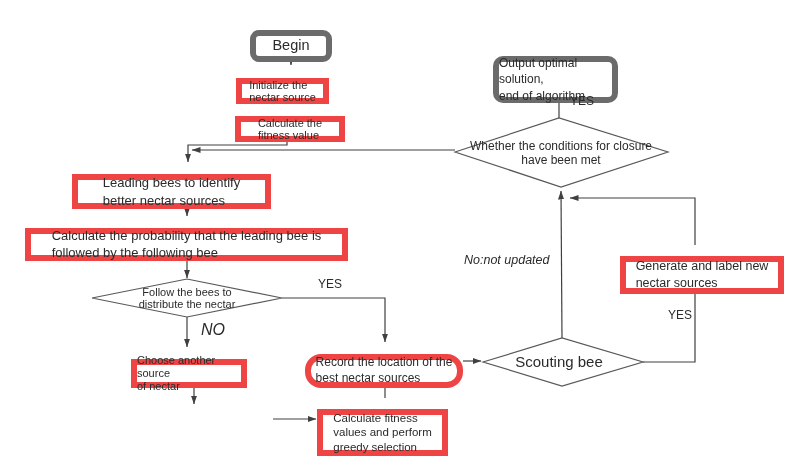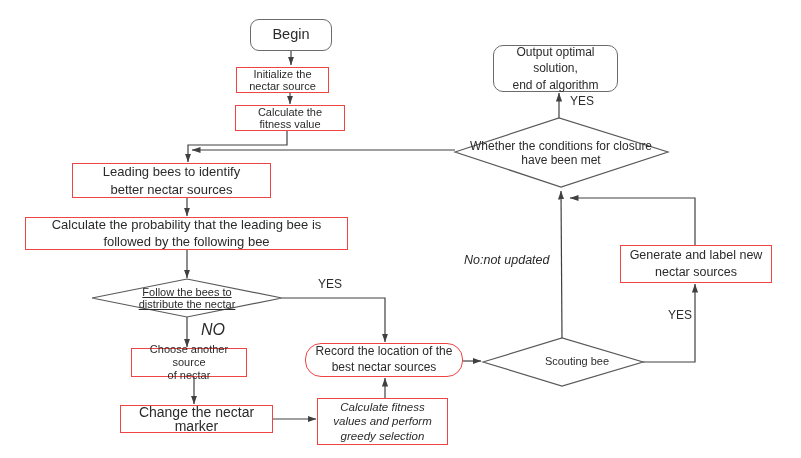--- a/index.html
+++ b/index.html
@@ -8,26 +8,27 @@
     width:801px;height:458px;
     background:#ffffff;
     font-family:"Liberation Sans", sans-serif;
     color:#2b2b2b;
     overflow:hidden;
   }
   .stage svg{position:absolute;left:0;top:0;}
   .node{
     position:absolute;
     display:flex;align-items:center;justify-content:center;
-    text-align:center;
+    text-align:left;
     background:#ffffff;
-    border:1px solid #ef4444;
+    border:6px solid #ef4444;
     white-space:pre-line;
     line-height:1.2;
     box-sizing:border-box;
+    margin-top:11px;
   }
   .rounded{border-radius:9px;border-color:#6b6b6b;}
   .dtext{
     position:absolute;
     display:flex;align-items:center;justify-content:center;
     text-align:center;
     white-space:pre-line;
     line-height:1.2;
     background:transparent;
   }
@@ -38,25 +39,25 @@
   }
   
   #n-begin{left:250px;top:19px;width:82px;height:32px;font-size:14.5px;}
   #n-init{left:236px;top:67px;width:93px;height:26px;font-size:11px;line-height:1.1;}
   #n-calcfit{left:235px;top:105px;width:110px;height:26px;font-size:11px;line-height:1.1;}
   #n-leading{left:72px;top:163px;width:199px;height:35px;font-size:13px;line-height:1.35;}
   #n-prob{left:25px;top:217px;width:323px;height:33px;font-size:13px;line-height:1.25;}
   #n-choose{left:131px;top:348px;width:116px;height:29px;font-size:11px;line-height:1.2;}
   #n-change{left:120px;top:405px;width:153px;height:28px;font-size:14px;line-height:1.0;}
   #n-record{left:305px;top:343px;width:158px;height:34px;font-size:12px;line-height:1.3;border-radius:16px;}
-  #n-greedy{left:317px;top:398px;width:131px;height:47px;font-size:11.5px;line-height:1.25;font-style:italic;}
-  #n-generate{left:620px;top:245px;width:152px;height:38px;font-size:12.5px;line-height:1.35;}
+  #n-greedy{left:317px;top:398px;width:131px;height:47px;font-size:11.5px;line-height:1.25;}
+  #n-generate{left:620px;top:245px;width:164px;height:38px;font-size:12.5px;line-height:1.35;}
   #n-output{left:493px;top:45px;width:125px;height:47px;font-size:12px;line-height:1.35;border-radius:10px;}
-  #t-follow{left:107px;top:286px;width:160px;height:24px;font-size:11px;line-height:1.1;text-decoration:underline;}
-  #t-scout{left:497px;top:353px;width:160px;height:18px;font-size:11px;}
+  #t-follow{left:107px;top:286px;width:160px;height:24px;font-size:11px;line-height:1.1;}
+  #t-scout{left:479px;top:353px;width:160px;height:18px;font-size:15px;}
   #t-closure{left:441px;top:139px;width:240px;height:28px;font-size:12px;line-height:1.2;}
   #l-no{left:201px;top:321px;font-size:16px;font-style:italic;}
   #l-yes-follow{left:318px;top:278px;font-size:12px;}
   #l-yes-scout{left:668px;top:309px;font-size:12px;}
   #l-yes-closure{left:570px;top:95px;font-size:12px;}
   #l-notupdated{left:464px;top:254px;font-size:12.5px;font-style:italic;}
 </style>
 </head>
 <body>
 
@@ -97,22 +98,20 @@
   <div class="node" id="n-init">Initialize the
 nectar source</div>
   <div class="node" id="n-calcfit">Calculate the
 fitness value</div>
   <div class="node" id="n-leading">Leading bees to identify
 better nectar sources</div>
   <div class="node" id="n-prob">Calculate the probability that the leading bee is
 followed by the following bee</div>
   <div class="node" id="n-choose">Choose another source
 of nectar</div>
-  <div class="node" id="n-change">Change the nectar
-marker</div>
   <div class="node" id="n-record">Record the location of the
 best nectar sources</div>
   <div class="node" id="n-greedy">Calculate fitness
 values and perform
 greedy selection</div>
   <div class="node" id="n-generate">Generate and label new
 nectar sources</div>
   <div class="node rounded" id="n-output">Output optimal solution,
 end of algorithm</div>
 

